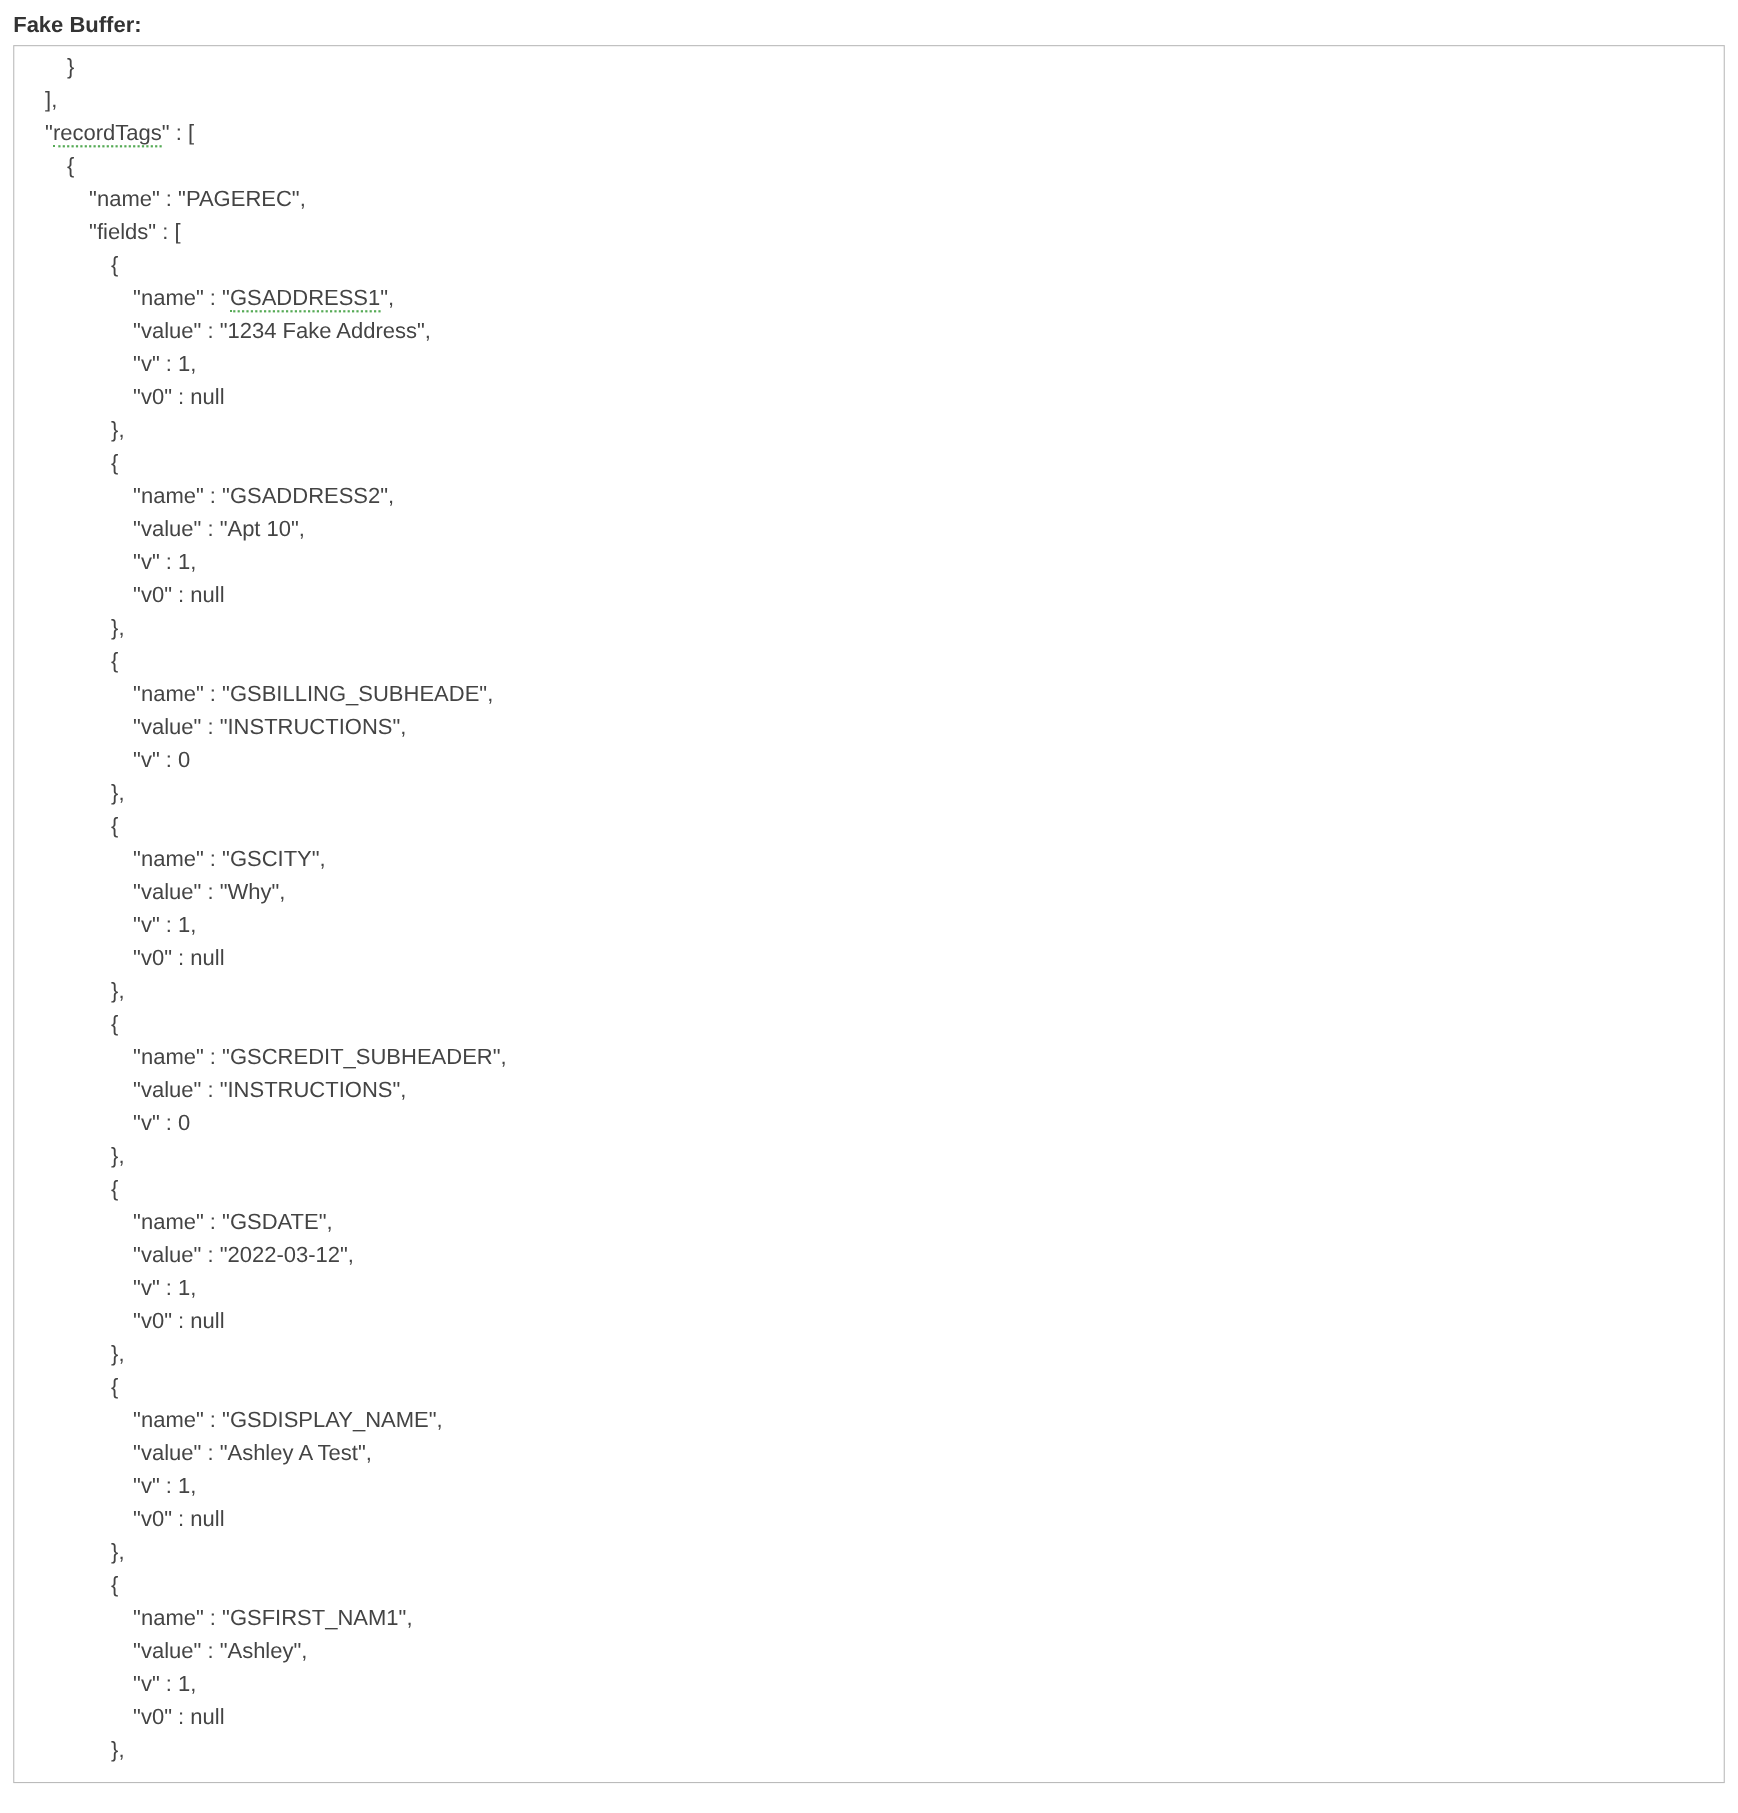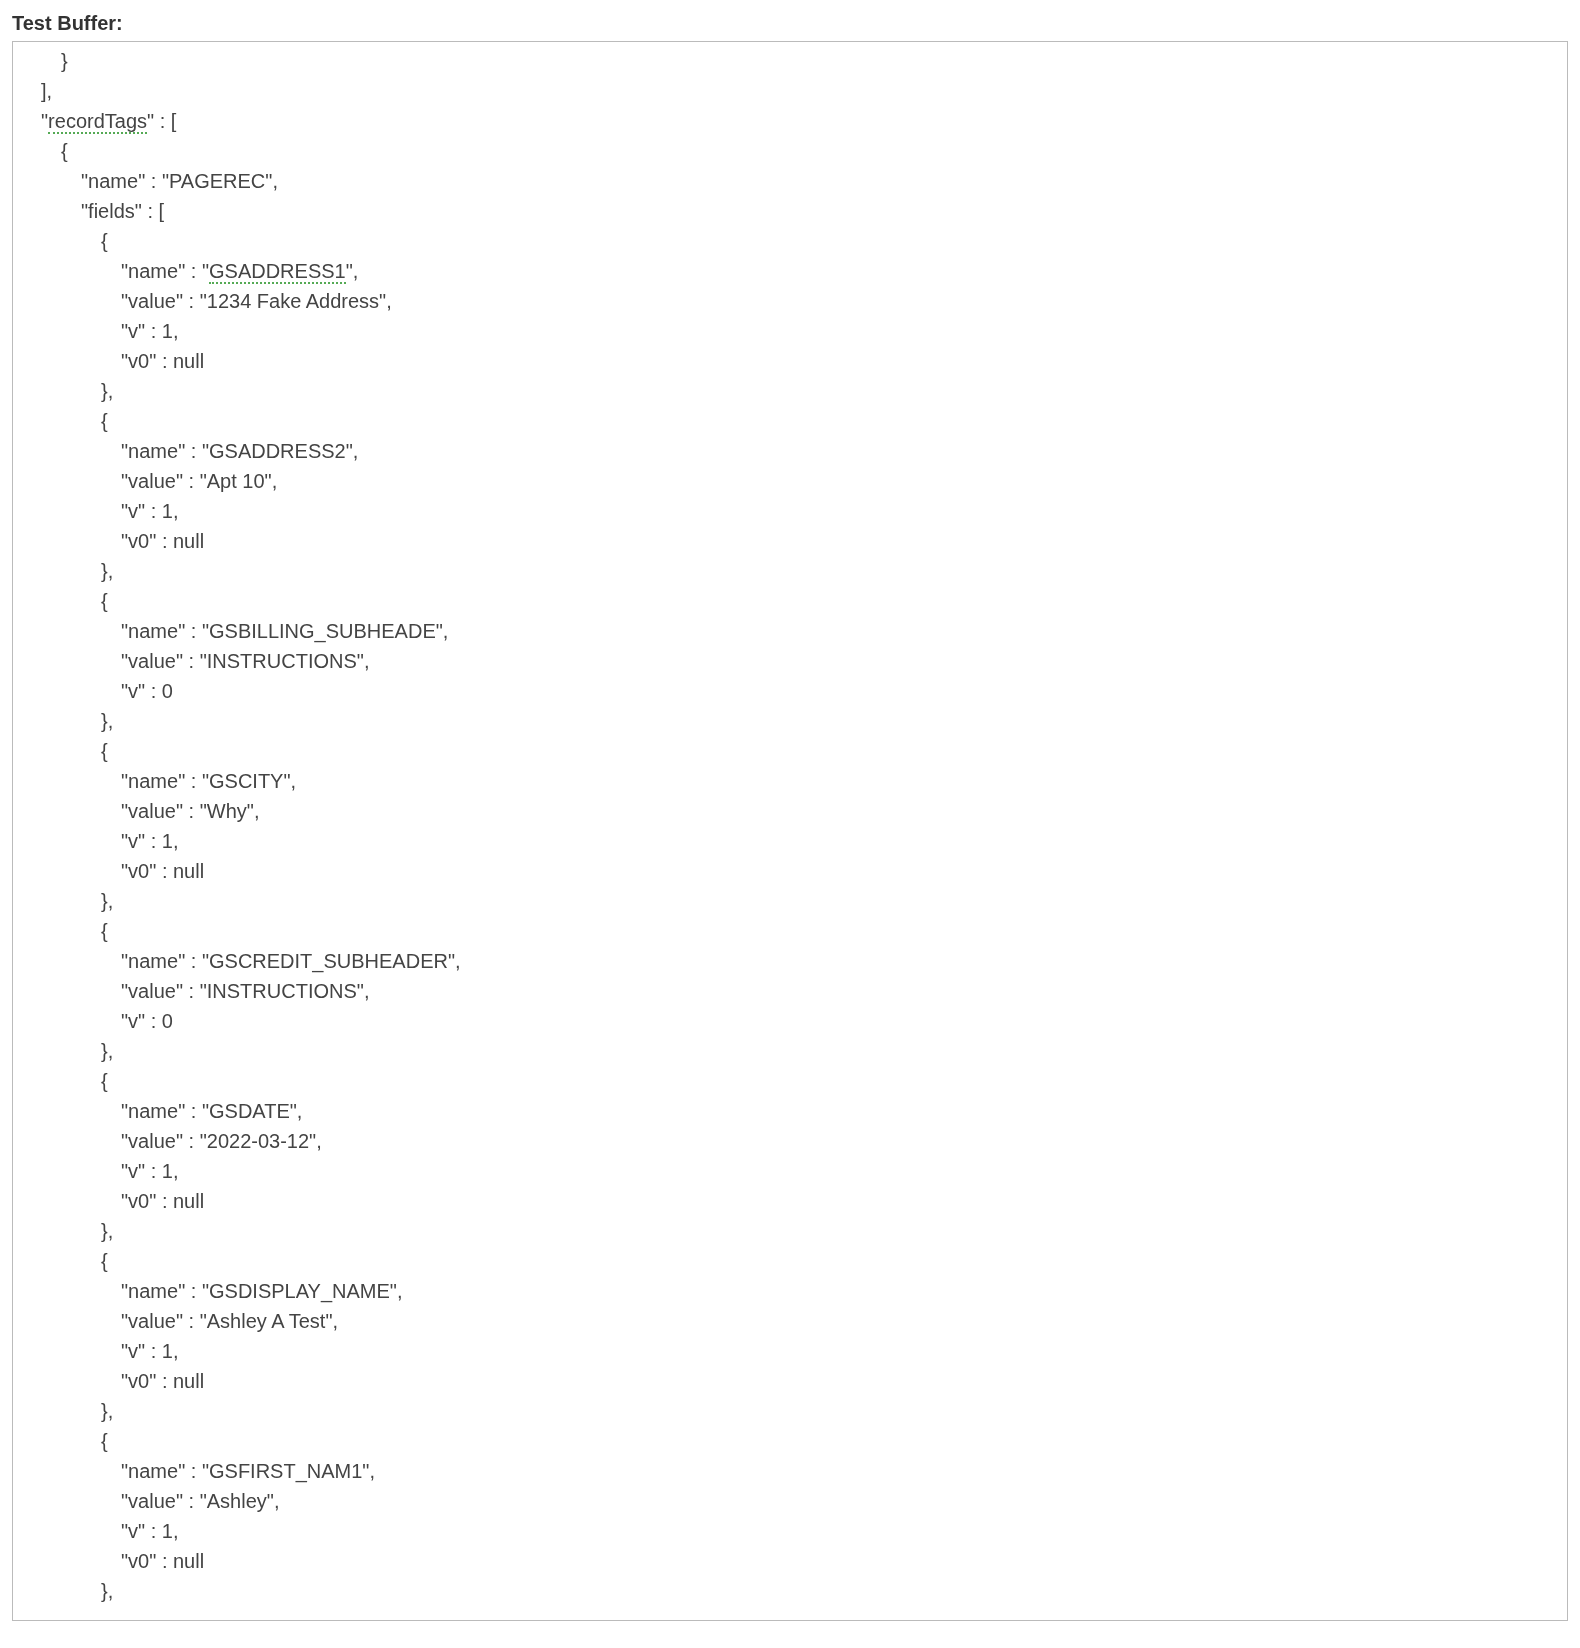--- a/index.html
+++ b/index.html
@@ -33,14 +33,14 @@
       display: block;
     }
     .spell-underline {
       border-bottom: 2px dotted #55aa55;
       padding-bottom: 0px;
     }
   </style>
 </head>
 <body>
 
-<div class="header">Test Buffer:</div>
+<div class="header">Fake Buffer:</div>
 <div class="buffer-box" id="buffer-content"><span class="line" style="padding-left:40px">}</span><span class="line" style="padding-left:20px">],</span><span class="line" style="padding-left:20px">"<span class="spell-underline">recordTags</span>" : [</span><span class="line" style="padding-left:40px">{</span><span class="line" style="padding-left:60px">"name" : "PAGEREC",</span><span class="line" style="padding-left:60px">"fields" : [</span><span class="line" style="padding-left:80px">{</span><span class="line" style="padding-left:100px">"name" : "<span class="spell-underline">GSADDRESS1</span>",</span><span class="line" style="padding-left:100px">"value" : "1234 Fake Address",</span><span class="line" style="padding-left:100px">"v" : 1,</span><span class="line" style="padding-left:100px">"v0" : null</span><span class="line" style="padding-left:80px">},</span><span class="line" style="padding-left:80px">{</span><span class="line" style="padding-left:100px">"name" : "GSADDRESS2",</span><span class="line" style="padding-left:100px">"value" : "Apt 10",</span><span class="line" style="padding-left:100px">"v" : 1,</span><span class="line" style="padding-left:100px">"v0" : null</span><span class="line" style="padding-left:80px">},</span><span class="line" style="padding-left:80px">{</span><span class="line" style="padding-left:100px">"name" : "GSBILLING_SUBHEADE",</span><span class="line" style="padding-left:100px">"value" : "INSTRUCTIONS",</span><span class="line" style="padding-left:100px">"v" : 0</span><span class="line" style="padding-left:80px">},</span><span class="line" style="padding-left:80px">{</span><span class="line" style="padding-left:100px">"name" : "GSCITY",</span><span class="line" style="padding-left:100px">"value" : "Why",</span><span class="line" style="padding-left:100px">"v" : 1,</span><span class="line" style="padding-left:100px">"v0" : null</span><span class="line" style="padding-left:80px">},</span><span class="line" style="padding-left:80px">{</span><span class="line" style="padding-left:100px">"name" : "GSCREDIT_SUBHEADER",</span><span class="line" style="padding-left:100px">"value" : "INSTRUCTIONS",</span><span class="line" style="padding-left:100px">"v" : 0</span><span class="line" style="padding-left:80px">},</span><span class="line" style="padding-left:80px">{</span><span class="line" style="padding-left:100px">"name" : "GSDATE",</span><span class="line" style="padding-left:100px">"value" : "2022-03-12",</span><span class="line" style="padding-left:100px">"v" : 1,</span><span class="line" style="padding-left:100px">"v0" : null</span><span class="line" style="padding-left:80px">},</span><span class="line" style="padding-left:80px">{</span><span class="line" style="padding-left:100px">"name" : "GSDISPLAY_NAME",</span><span class="line" style="padding-left:100px">"value" : "Ashley A Test",</span><span class="line" style="padding-left:100px">"v" : 1,</span><span class="line" style="padding-left:100px">"v0" : null</span><span class="line" style="padding-left:80px">},</span><span class="line" style="padding-left:80px">{</span><span class="line" style="padding-left:100px">"name" : "GSFIRST_NAM1",</span><span class="line" style="padding-left:100px">"value" : "Ashley",</span><span class="line" style="padding-left:100px">"v" : 1,</span><span class="line" style="padding-left:100px">"v0" : null</span><span class="line" style="padding-left:80px">},</span></div>
 
 </body></html>

